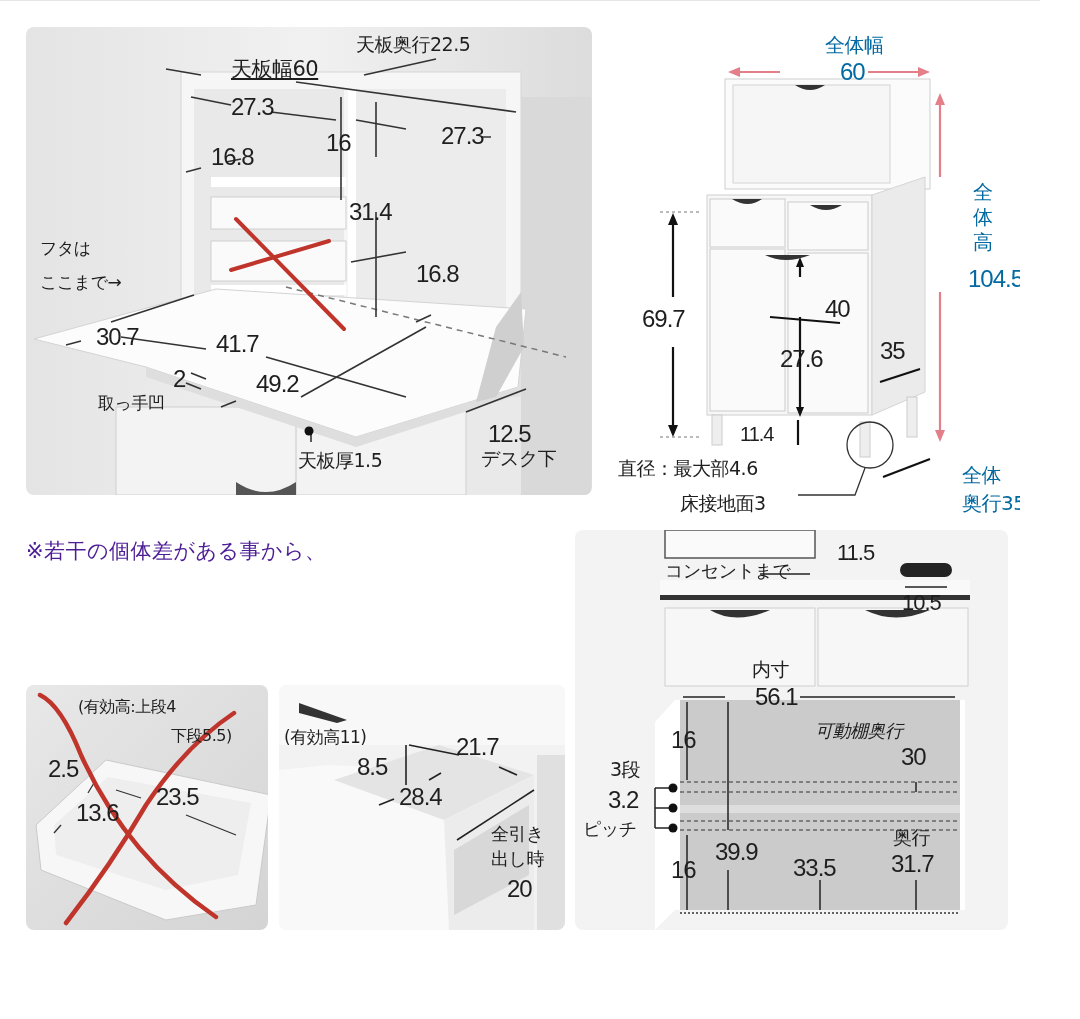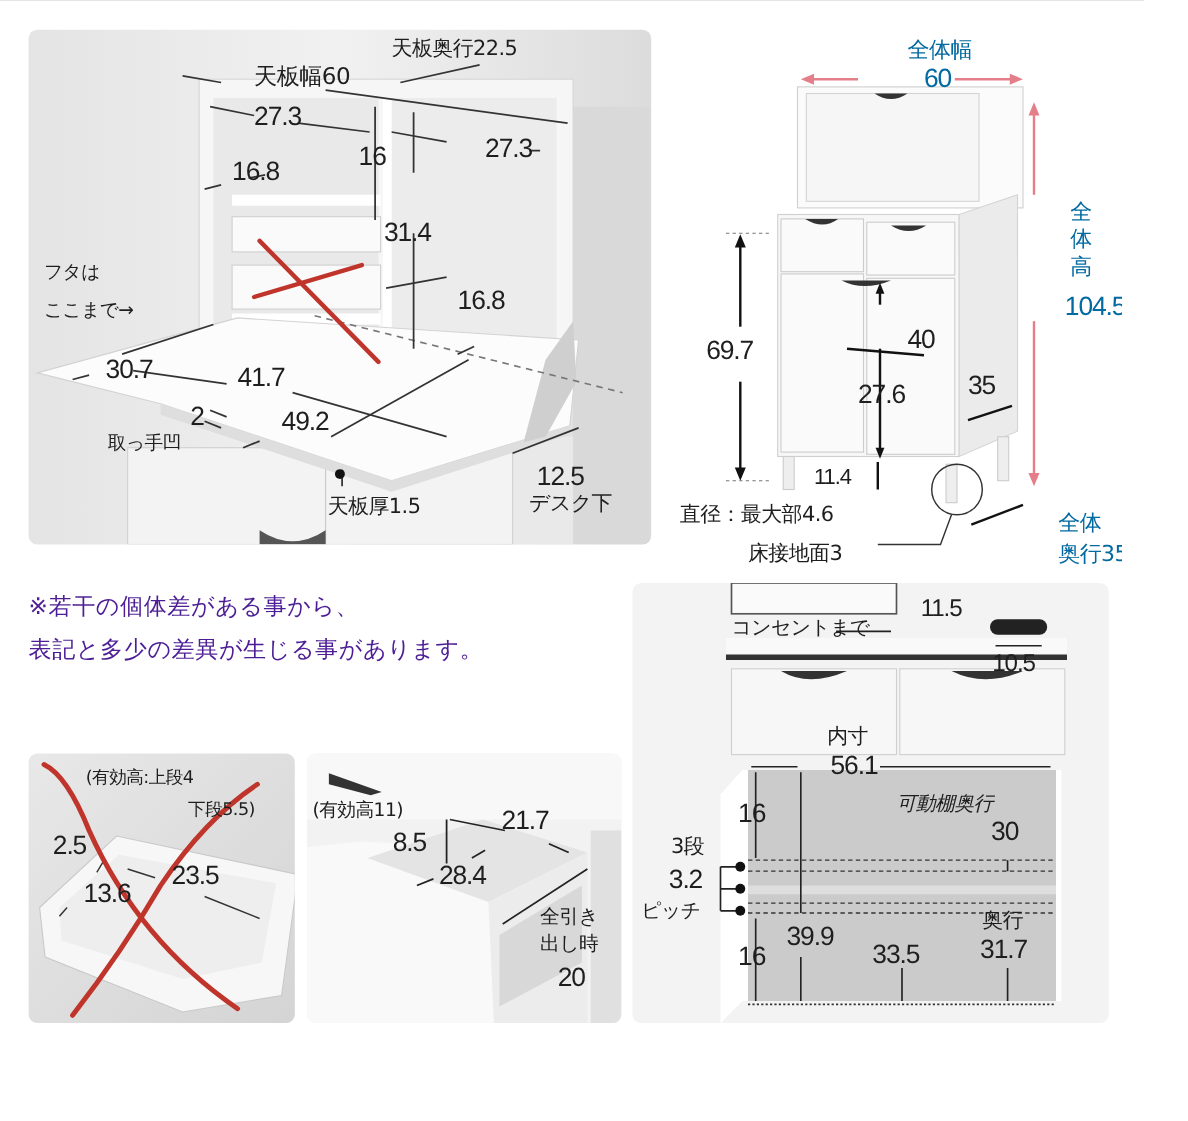--- a/index.html
+++ b/index.html
@@ -73,21 +73,21 @@
       <line x1="285" y1="400" x2="285" y2="415"></line>
     </g>
     <circle cx="283" cy="404" r="4.5" fill="#111"></circle>
 
     <g stroke="#c0352b" stroke-width="4" stroke-linecap="round">
       <line x1="210" y1="192" x2="318" y2="302"></line>
       <line x1="205" y1="243" x2="303" y2="214"></line>
     </g>
   </svg>
   <span class="lbl jp" style="left:330px; top:8px; font-size:19px;">天板奥行22.5</span>
-  <span class="lbl jp" style="left:205px; top:32px; font-size:21px;">天板幅60</span>
+  <span class="lbl jp" style="left:205px; top:32px; font-size:21px;text-decoration:underline;">天板幅60</span>
   <span class="lbl num" style="left:205px; top:68px;">27.3</span>
   <span class="lbl num" style="left:300px; top:104px;">16</span>
   <span class="lbl num" style="left:415px; top:97px;">27.3</span>
   <span class="lbl num" style="left:185px; top:118px;">16.8</span>
   <span class="lbl num" style="left:323px; top:173px;">31.4</span>
   <span class="lbl num" style="left:390px; top:235px;">16.8</span>
   <span class="lbl jp" style="left:14px; top:213px;">フタは</span>
   <span class="lbl jp" style="left:14px; top:247px;">ここまで→</span>
   <span class="lbl num" style="left:70px; top:298px;">30.7</span>
   <span class="lbl num" style="left:190px; top:305px;">41.7</span>
@@ -164,21 +164,20 @@
   <span class="lbl num" style="left:280px; top:312px;">35</span>
   <span class="lbl num" style="left:140px; top:397px; font-size:20px;">11.4</span>
   <span class="lbl jp" style="left:18px; top:432px; font-size:19px;">直径：最大部4.6</span>
   <span class="lbl jp" style="left:80px; top:467px; font-size:19px;">床接地面3</span>
   <span class="lbl jp pink" style="left:322px; top:438px; font-size:20px;">全体</span>
   <span class="lbl jp pink" style="left:322px; top:466px; font-size:20px;">奥行35</span>
 </div>
 
 <div class="note">
   <div>※若干の個体差がある事から、</div>
-  <div>表記と多少の差異が生じる事があります。</div>
 </div>
 
 <div class="panel" style="left:26px; top:685px; width:242px; height:245px; background:linear-gradient(135deg,#e8e8e8,#d4d4d4);">
   <svg class="ovl" width="242" height="245">
     <polygon points="10,140 80,75 245,110 230,220 140,235 15,185" fill="#f7f7f7" stroke="#c9c9c9"></polygon>
     <polygon points="28,140 82,92 225,118 212,190 140,205 30,170" fill="#eeeeee"></polygon>
     <g stroke="#333" stroke-width="1.3">
       <line x1="90" y1="105" x2="115" y2="113"></line>
       <line x1="160" y1="130" x2="210" y2="150"></line>
       <line x1="68" y1="98" x2="62" y2="108"></line>

